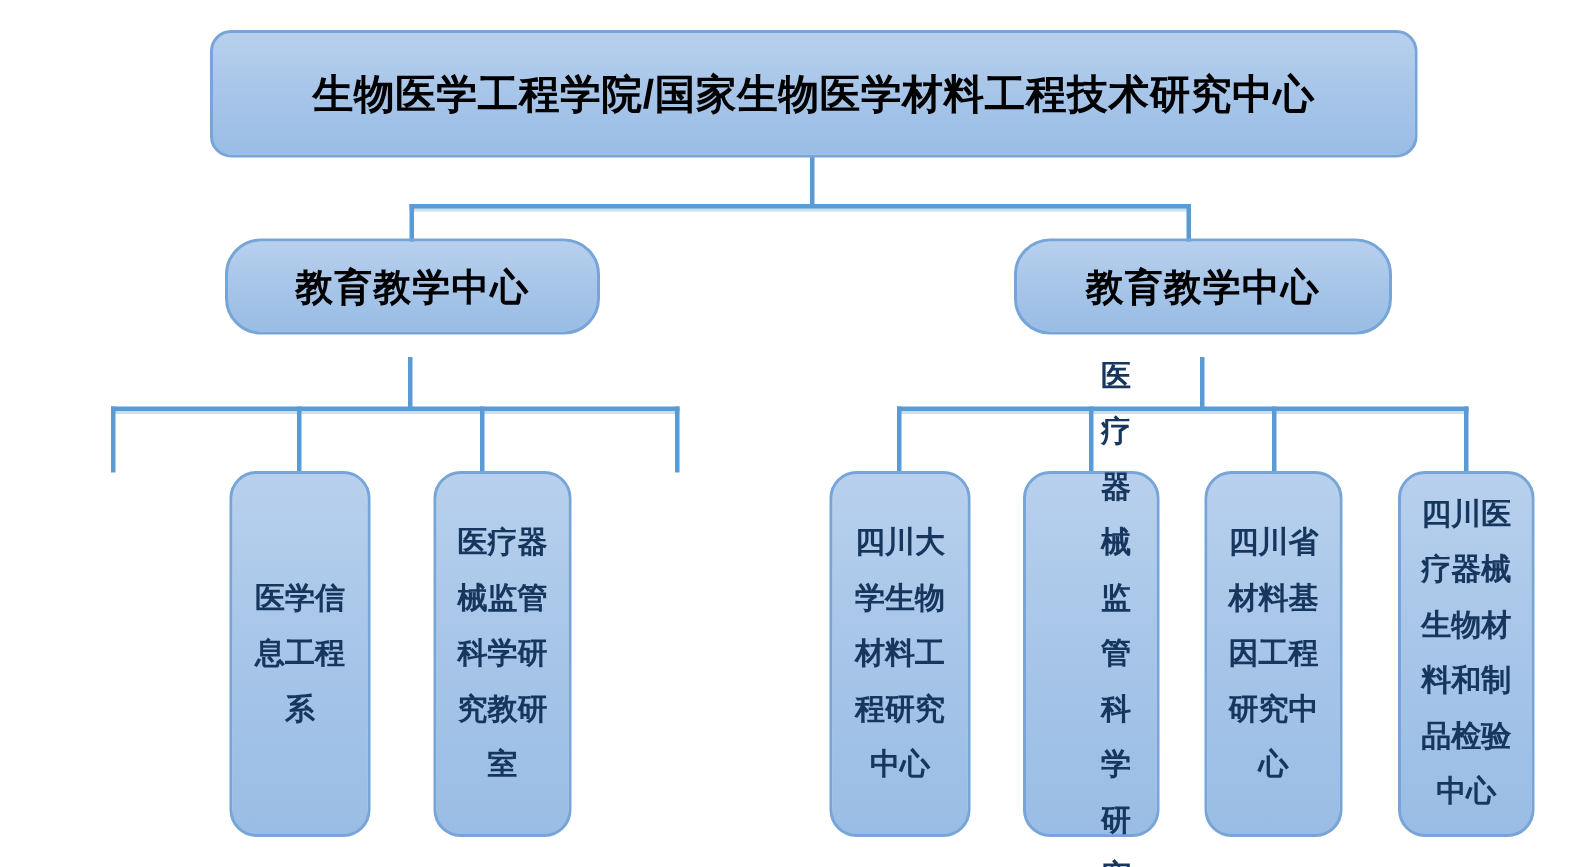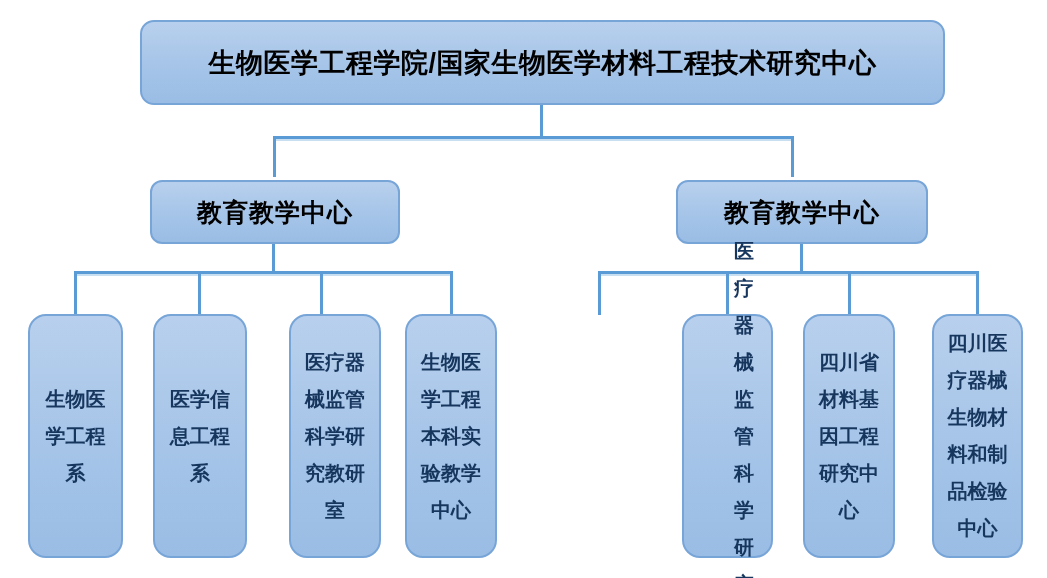--- a/index.html
+++ b/index.html
@@ -39,23 +39,23 @@
   }
   .box.root {
     left: 140px; top: 20px;
     width: 805px; height: 85px;
     border-radius: 14px;
     font-size: 27px;
     letter-spacing: 0.5px;
     text-align: right;
   }
   .box.l2 {
-    top: 180px;
+    top: 159px;
     height: 64px;
-    border-radius: 12px;
+    border-radius: 24px;
     font-size: 25px;
     letter-spacing: 1px;
   }
   .box.l2.left  { left: 150px; width: 250px; }
   .box.l2.right { left: 676px; width: 252px; }
   .box.leaf {
     top: 314px;
     height: 244px;
     border-radius: 18px;
     font-size: 20px;
@@ -96,22 +96,21 @@
   <div class="line v" style="left:598px; top:271px; height:44px;"></div>
   <div class="line v" style="left:726px; top:271px; height:44px;"></div>
   <div class="line v" style="left:848px; top:271px; height:44px;"></div>
   <div class="line v" style="left:976px; top:271px; height:44px;"></div>
 
   <div class="box root">生物医学工程学院/国家生物医学材料工程技术研究中心</div>
 
   <div class="box l2 left">教育教学中心</div>
   <div class="box l2 right">教育教学中心</div>
 
-  <div class="box leaf" style="left:28px;  width:95px;">生物医学工程系</div>
   <div class="box leaf" style="left:153px; width:94px;">医学信息工程系</div>
   <div class="box leaf" style="left:289px; width:92px;">医疗器械监管科学研究教研室</div>
-  <div class="box leaf" style="left:405px; width:92px;">生物医学工程本科实验教学中心</div>
 
+  <div class="box leaf" style="left:553px; width:94px;">四川大学生物材料工程研究中心</div>
   <div class="box leaf" style="left:682px; width:91px;padding-left:44px;">医疗器械监管科学研究院</div>
   <div class="box leaf" style="left:932px; width:91px;">四川医疗器械生物材料和制品检验中心</div>
   <div class="box leaf" style="left:803px; width:92px;">四川省材料基因工程研究中心</div>
 
 </div>
 
 </body></html>

